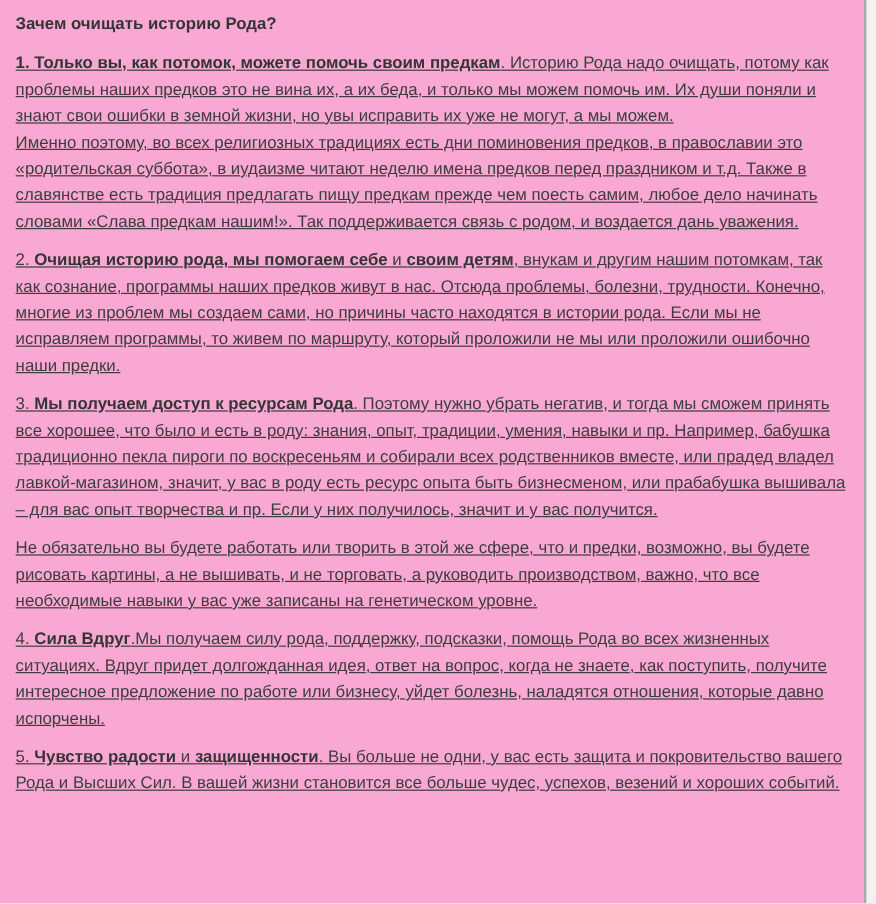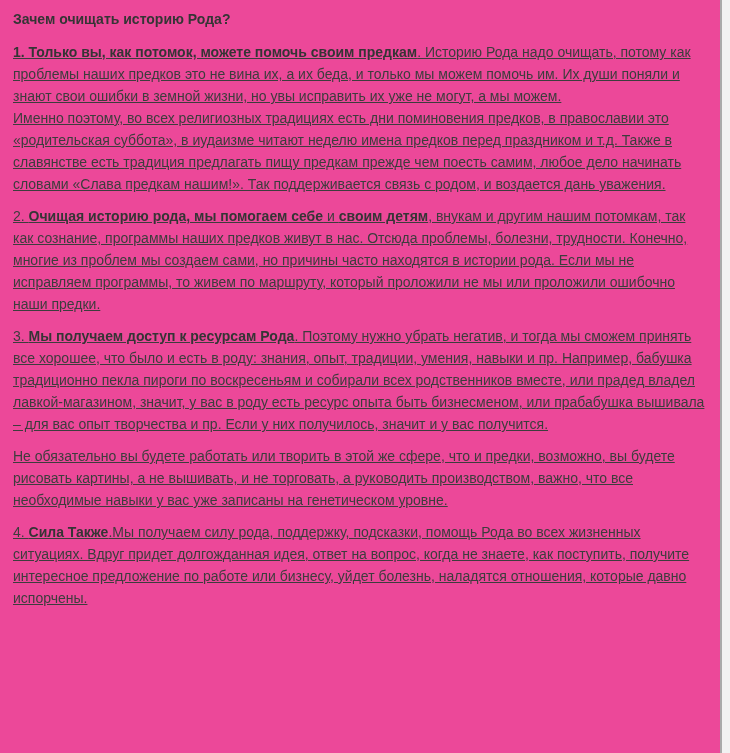--- a/index.html
+++ b/index.html
@@ -1,20 +1,20 @@
 <!DOCTYPE html>
 <html lang="ru"><head>
 <meta charset="utf-8">
 <style>
   html, body { margin: 0; padding: 0; background: #ffffff; }
   .page {
     position: relative;
     width: 730px;
     height: 753px;
-    background: #ec4899;
+    background: #f9a8d4;
     overflow: hidden;
     font-family: "Liberation Sans", "DejaVu Sans", sans-serif;
   }
   .right-rail {
     position: absolute;
     top: 0;
     right: 0;
     width: 8px;
     height: 100%;
     background: #f1f1f1;
@@ -45,17 +45,18 @@
 <body>
 
 <div class="page">
   <div class="content">
     <div class="title">Зачем очищать историю Рода?</div>
     <div id="paragraphs">
         <p><b>1. Только вы, как потомок, можете помочь своим предкам</b><span>. Историю Рода надо очищать, потому как проблемы наших предков это не вина их, а их беда, и только мы можем помочь им. Их души поняли и знают свои ошибки в земной жизни, но увы исправить их уже не могут, а мы можем.</span><br><span>Именно поэтому, во всех религиозных традициях есть дни поминовения предков, в православии это «родительская суббота», в иудаизме читают неделю имена предков перед праздником и т.д. Также  в славянстве есть традиция предлагать пищу предкам прежде чем поесть самим, любое дело начинать словами «Слава предкам нашим!».  Так поддерживается связь с родом, и воздается дань уважения.</span></p>
         <p><span>2. </span><b>Очищая историю рода, мы помогаем себе</b><span> и </span><b>своим детям</b><span>, внукам и другим нашим потомкам, так как сознание, программы наших предков живут в нас. Отсюда проблемы, болезни, трудности. Конечно, многие из проблем мы создаем сами, но причины часто находятся в истории рода. Если мы не исправляем программы, то живем по маршруту, который проложили не мы или проложили ошибочно наши предки.</span></p>
         <p><span>3. </span><b>Мы получаем доступ  к ресурсам Рода</b><span>. Поэтому нужно убрать негатив,  и  тогда мы сможем принять все хорошее, что было и есть в роду: знания, опыт, традиции, умения, навыки и пр. Например, бабушка традиционно пекла пироги по воскресеньям и собирали всех родственников вместе, или прадед владел лавкой-магазином, значит, у вас в роду есть ресурс опыта быть бизнесменом, или прабабушка вышивала –  для вас опыт творчества и пр. Если у них получилось, значит и у вас получится.</span></p>
         <p><span>Не обязательно вы будете работать или творить  в этой же сфере, что и предки, возможно, вы будете рисовать картины, а не вышивать, и не торговать, а руководить производством, важно, что все необходимые навыки у вас уже записаны на генетическом уровне.</span></p>
-        <p><span>4. </span><b>Сила Также</b><span>.Мы получаем силу рода, поддержку, подсказки, помощь Рода во всех жизненных ситуациях. Вдруг придет долгожданная идея, ответ на вопрос, когда не знаете, как поступить, получите интересное предложение по работе или бизнесу, уйдет болезнь, наладятся отношения, которые давно испорчены.</span></p>
+        <p><span>4. </span><b>Сила Вдруг</b><span>.Мы получаем силу рода, поддержку, подсказки, помощь Рода во всех жизненных ситуациях. Вдруг придет долгожданная идея, ответ на вопрос, когда не знаете, как поступить, получите интересное предложение по работе или бизнесу, уйдет болезнь, наладятся отношения, которые давно испорчены.</span></p>
+        <p><span>5. </span><b>Чувство радости</b><span> и </span><b>защищенности</b><span>. Вы больше не одни, у вас есть защита и покровительство вашего Рода и Высших Сил. В вашей жизни становится все больше чудес, успехов, везений и хороших событий.</span></p>
       </div>
   </div>
   <div class="right-rail"></div>
 </div>
 
 </body></html>

